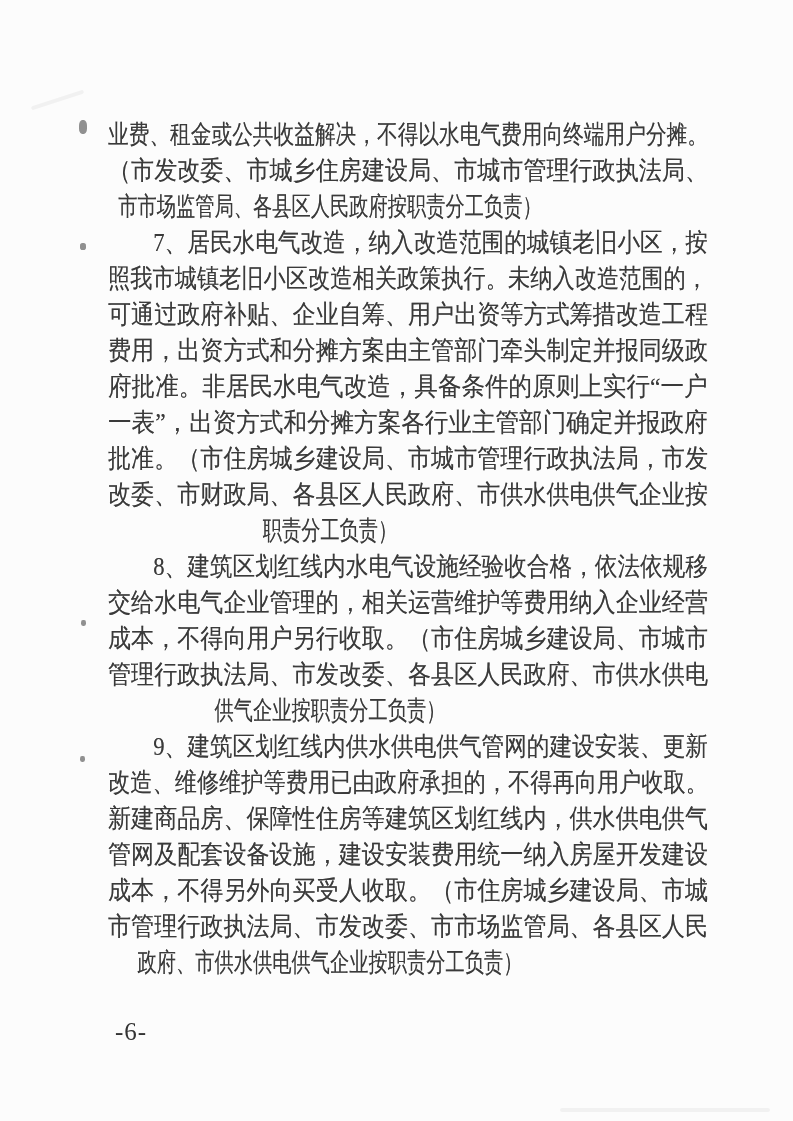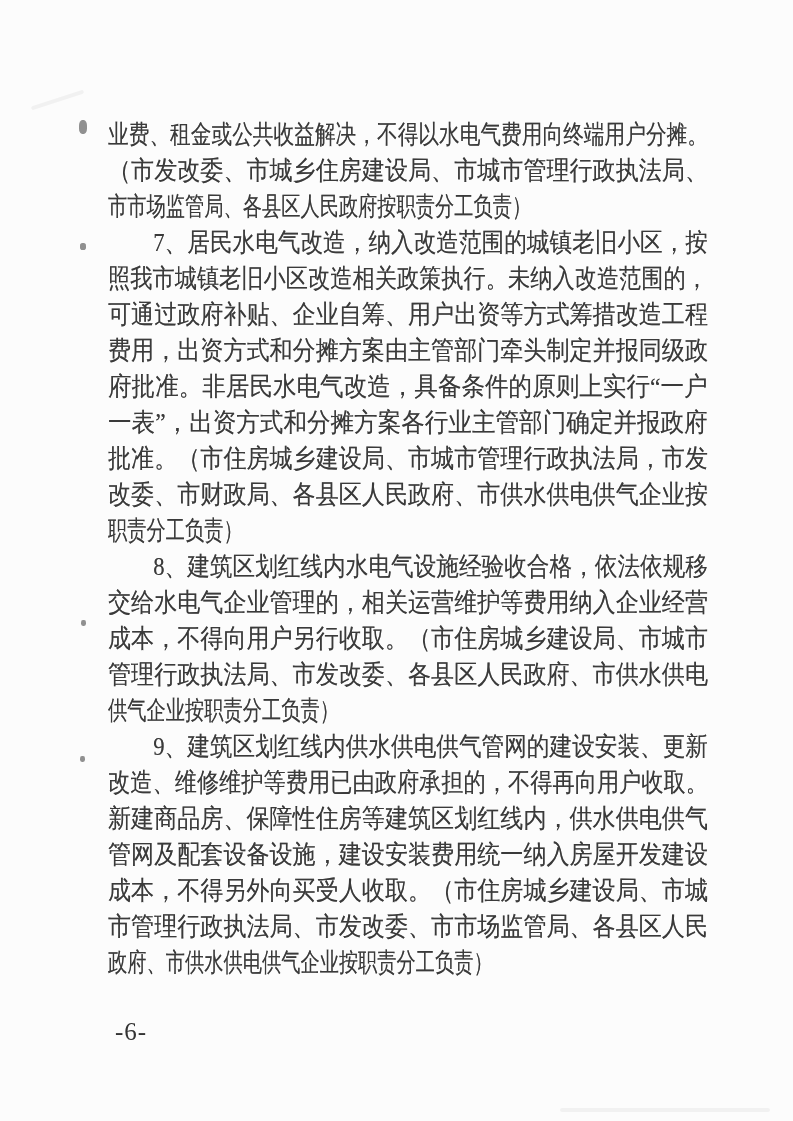--- a/index.html
+++ b/index.html
@@ -8,20 +8,21 @@
     background: #e8e8e8;
   }
   .page {
     position: relative;
     width: 793px;
     height: 1121px;
     margin: 0;
     background: #fcfcfc;
     overflow: hidden;
     font-family: "Liberation Serif", "DejaVu Serif", serif;
+    text-align: center;
   }
   .textblock {
     position: absolute;
     left: 108px;
     top: 117px;
     width: 600px;
   }
   .line {
     white-space: pre;
     height: 36px;

